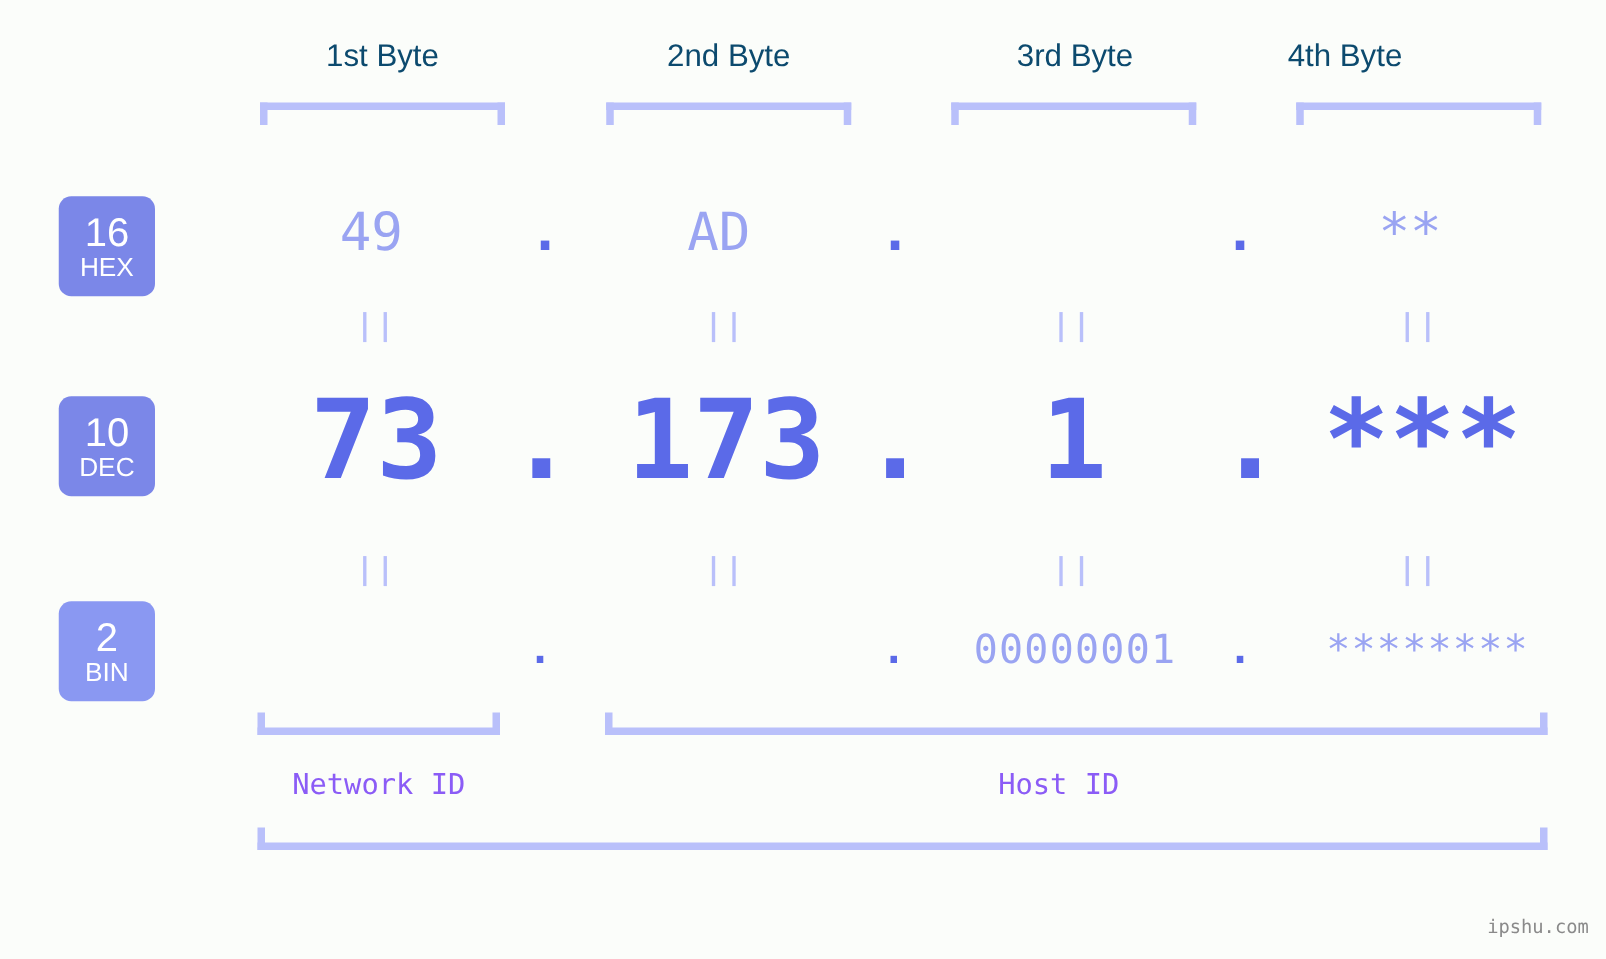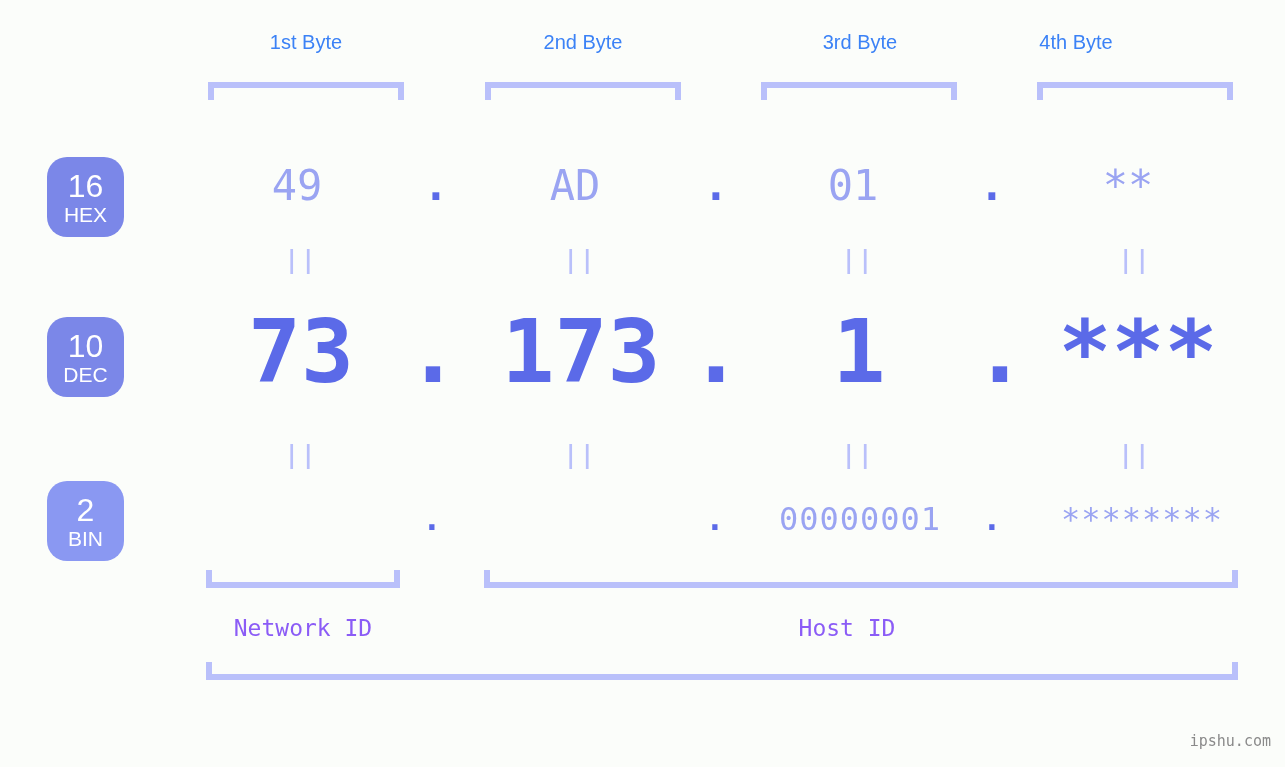--- a/index.html
+++ b/index.html
@@ -17,22 +17,22 @@
     position: relative;
     width: 1285px;
     height: 767px;
   }
 
   
   .byte-label {
     position: absolute;
     top: 31px;
     font-family: "Liberation Sans", sans-serif;
-    font-size: 20px;
-    color: #3b82f6;
+    font-size: 25px;
+    color: #0c4a6e;
     text-align: center;
     letter-spacing: 0px;
     white-space: nowrap;
   }
 
   
   .bracket {
     position: absolute;
     box-sizing: border-box;
     height: 18px;
@@ -49,21 +49,21 @@
     border-right: 6px solid #b9c0fa;
     border-top: none;
   }
 
   
   .badge {
     position: absolute;
     left: 47px;
     width: 77px;
     height: 80px;
-    border-radius: 20px;
+    border-radius: 10px;
     background: #7b87e8;
     color: #ffffff;
     display: flex;
     flex-direction: column;
     align-items: center;
     justify-content: center;
     font-family: "Liberation Sans", sans-serif;
     line-height: 1;
   }
   .badge .num {
@@ -204,21 +204,20 @@
   <div class="badge bin-badge" style="top:481px;">
     <span class="num">2</span>
     <span class="abbr">BIN</span>
   </div>
 
   <div class="row hex-row" style="top:158px;height:56px;">
     <span class="cell" style="left:206px;width:182px;">49</span>
     <span class="cell dot" style="left:396px;width:80px;">.</span>
     <span class="cell" style="left:484px;width:182px;">AD</span>
     <span class="cell dot" style="left:676px;width:80px;">.</span>
-    <span class="cell" style="left:762px;width:182px;">01</span>
     <span class="cell dot" style="left:952px;width:80px;">.</span>
     <span class="cell" style="left:1037px;width:182px;">**</span>
   </div>
 
   <div class="eq" style="left:206px;top:248px;width:190px;">||</div>
   <div class="eq" style="left:485px;top:248px;width:190px;">||</div>
   <div class="eq" style="left:763px;top:248px;width:190px;">||</div>
   <div class="eq" style="left:1040px;top:248px;width:190px;">||</div>
 
   <div class="row dec-row" style="top:297px;height:110px;">

